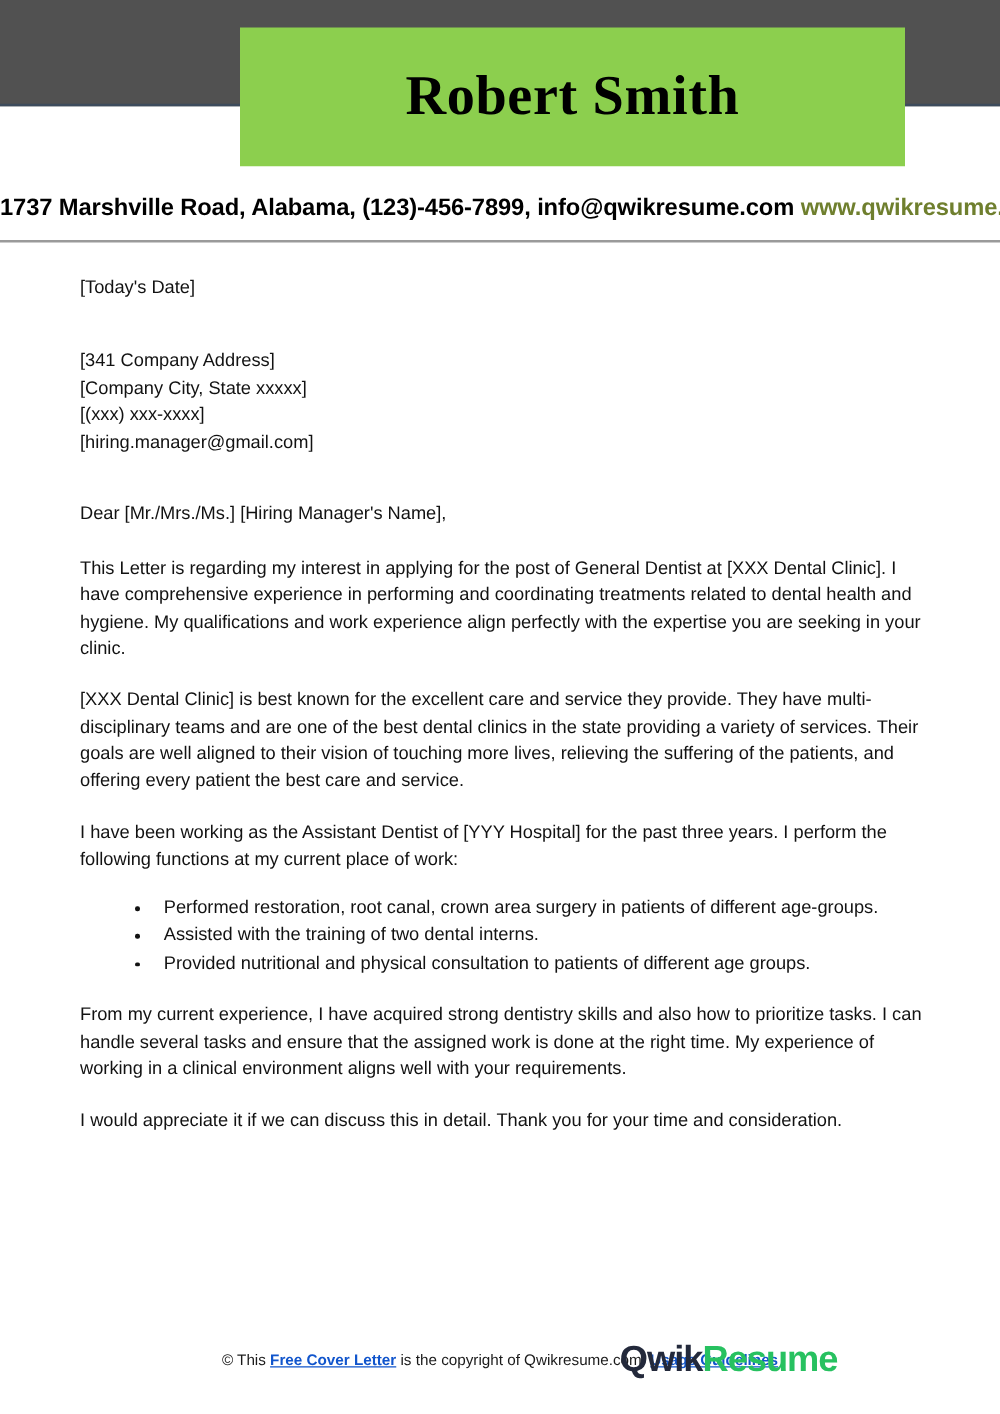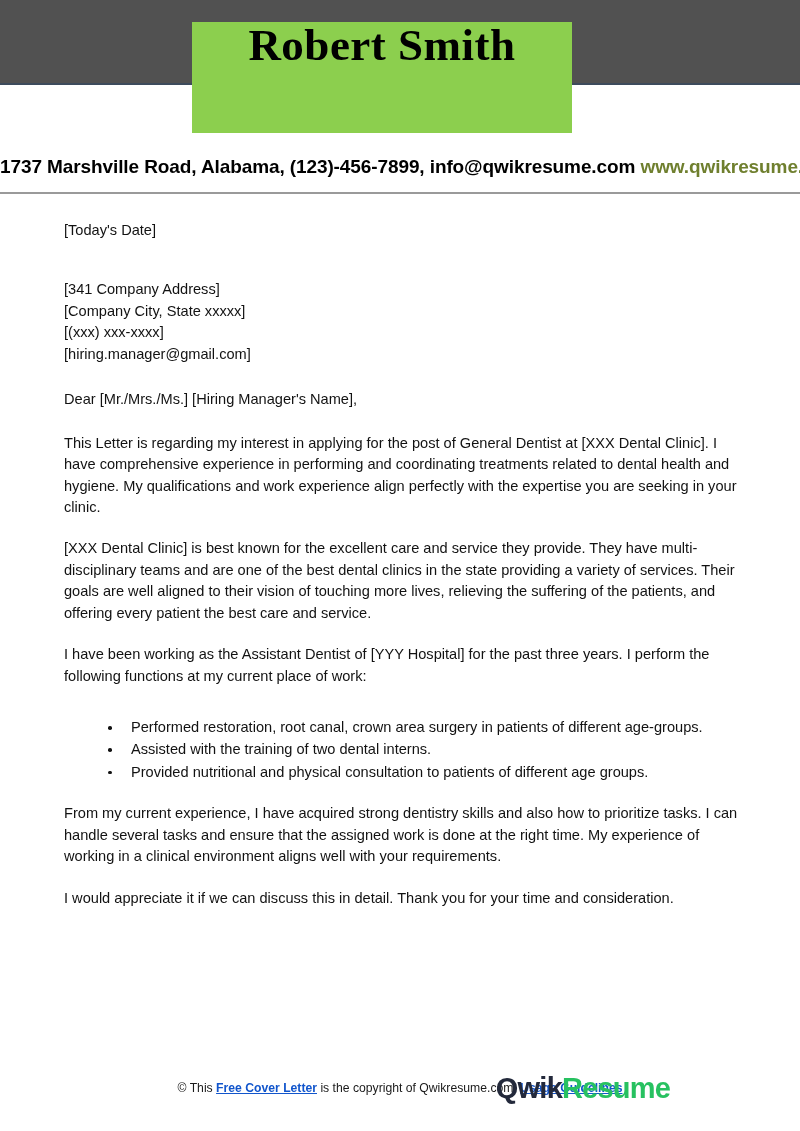--- a/index.html
+++ b/index.html
@@ -28,27 +28,28 @@
     width: 800px;
     height: 85px;
     background: #515151;
     border-bottom: 2px solid #3d4b5c;
     box-sizing: border-box;
   }
   .name-box {
     position: absolute;
     left: 192px;
     top: 22px;
-    width: 380px;
+    width: 532px;
     height: 111px;
     background: #8ccf4e;
     box-sizing: border-box;
     display: flex;
     flex-direction: column;
     align-items: center;
+    justify-content: center;
   }
   .name-title {
     font-family: "Liberation Serif", serif;
     font-weight: bold;
     font-size: 45px;
     line-height: 1.05;
     color: #000000;
     letter-spacing: 0.5px;
     margin-bottom: 2px;
   }
@@ -82,27 +83,27 @@
 
   
   .letter-body {
     padding: 26px 62px 0 64px;
     font-size: 14.6px;
     line-height: 1.47;
     color: #121212;
   }
   .date-line { margin-bottom: 38px; }
   .addr-line { }
-  .address-block { margin-bottom: 24px; }
+  .address-block { margin-bottom: 36px; }
   .salutation { margin-bottom: 22px; }
   .para {
     margin-bottom: 20px;
     text-align: left;
   }
-  .para-tight { margin-bottom: 30px; }
+  .para-tight { margin-bottom: 17px; }
 
   ul.duties {
     margin: 0 0 20px 0;
     padding: 0 0 0 40px;
     list-style: none;
   }
   ul.duties li {
     position: relative;
     padding-left: 27px;
     margin-bottom: 1px;

